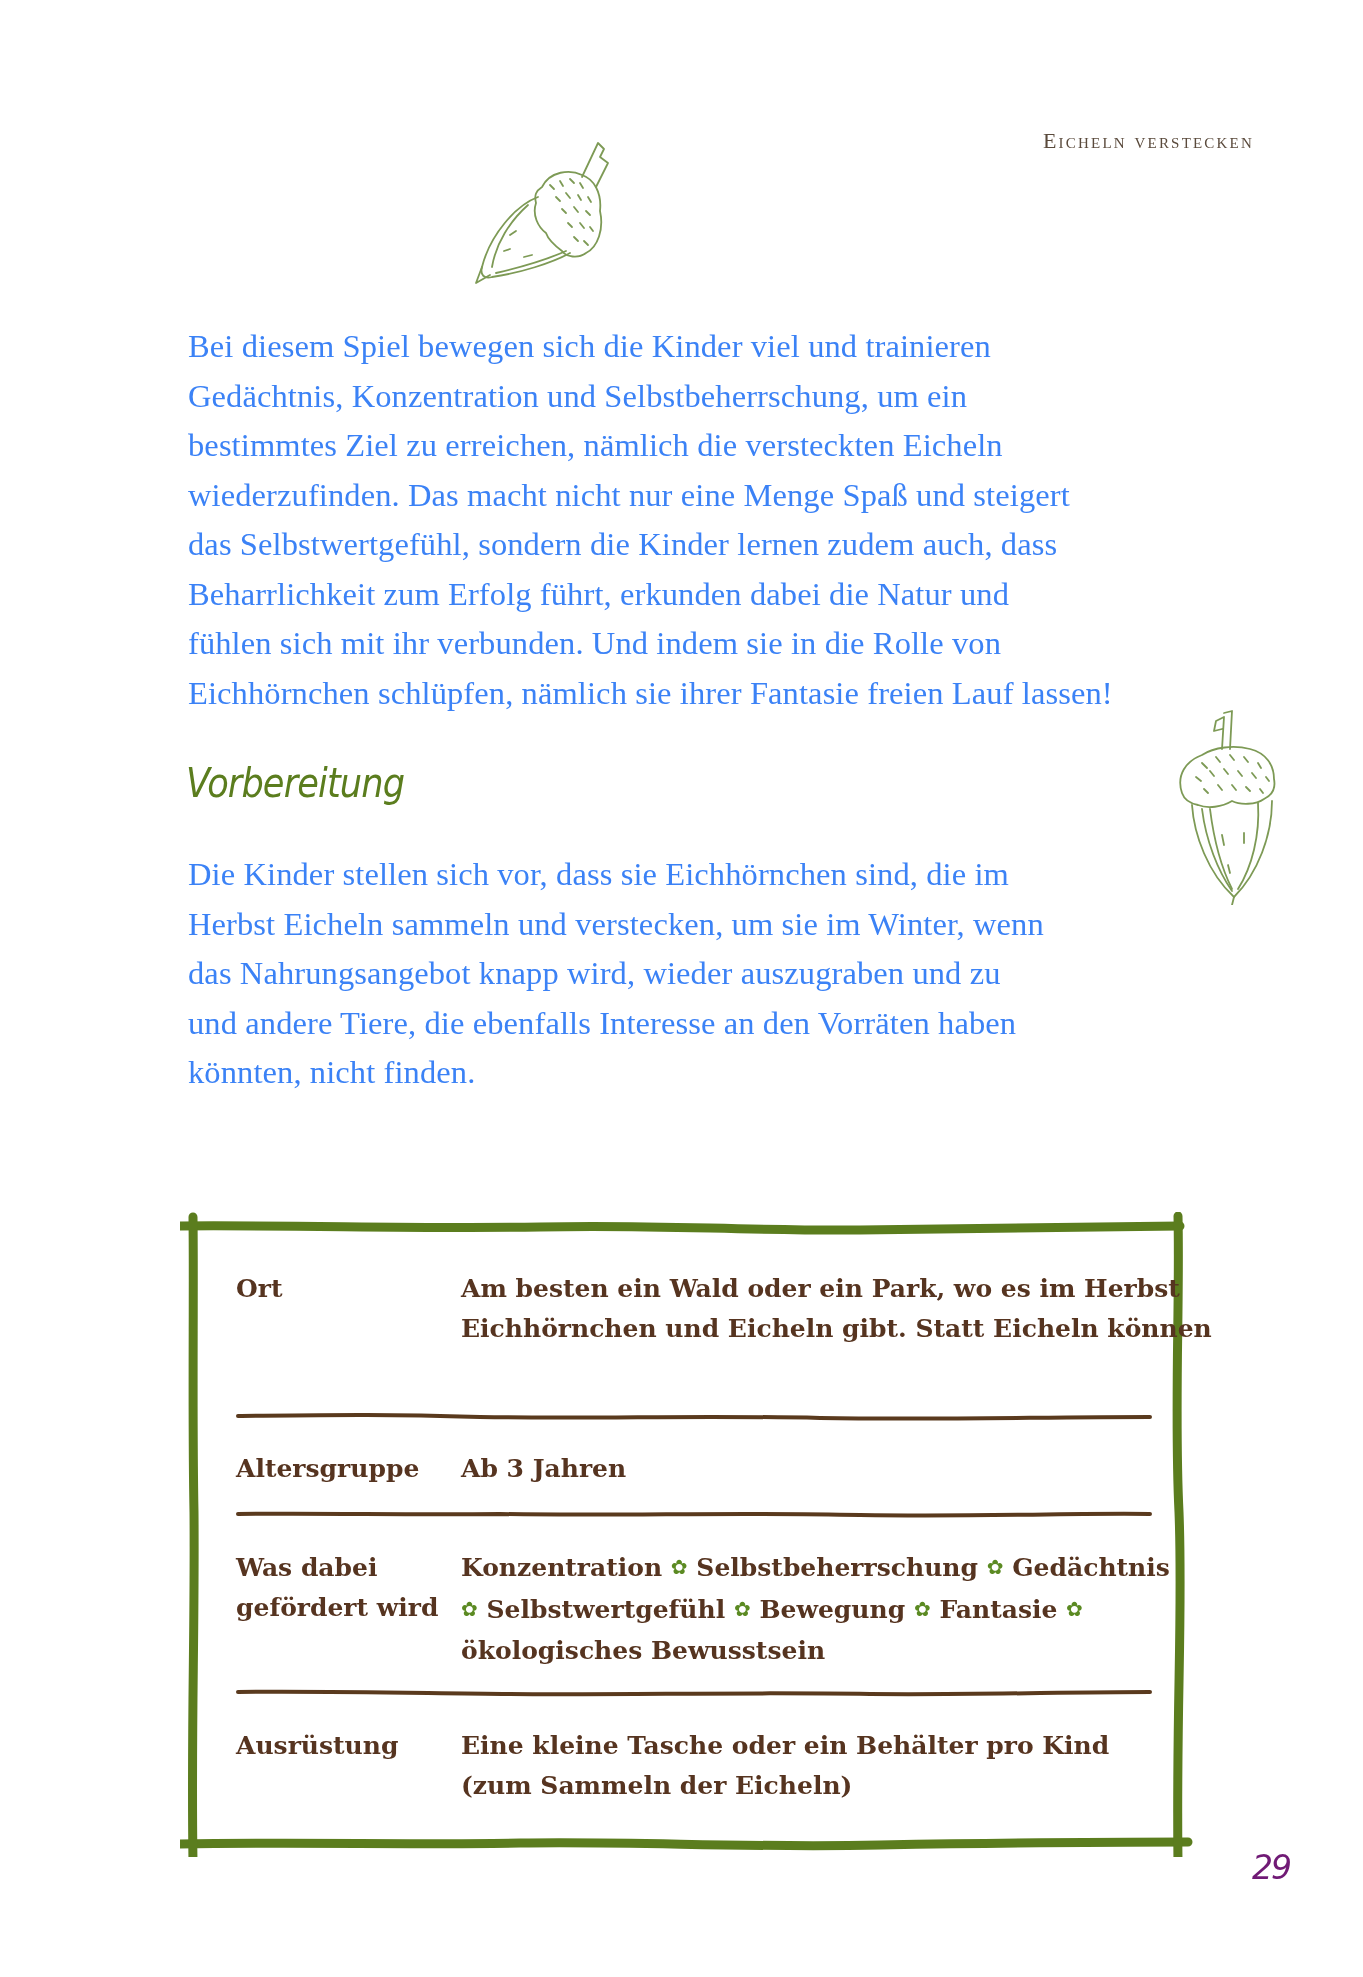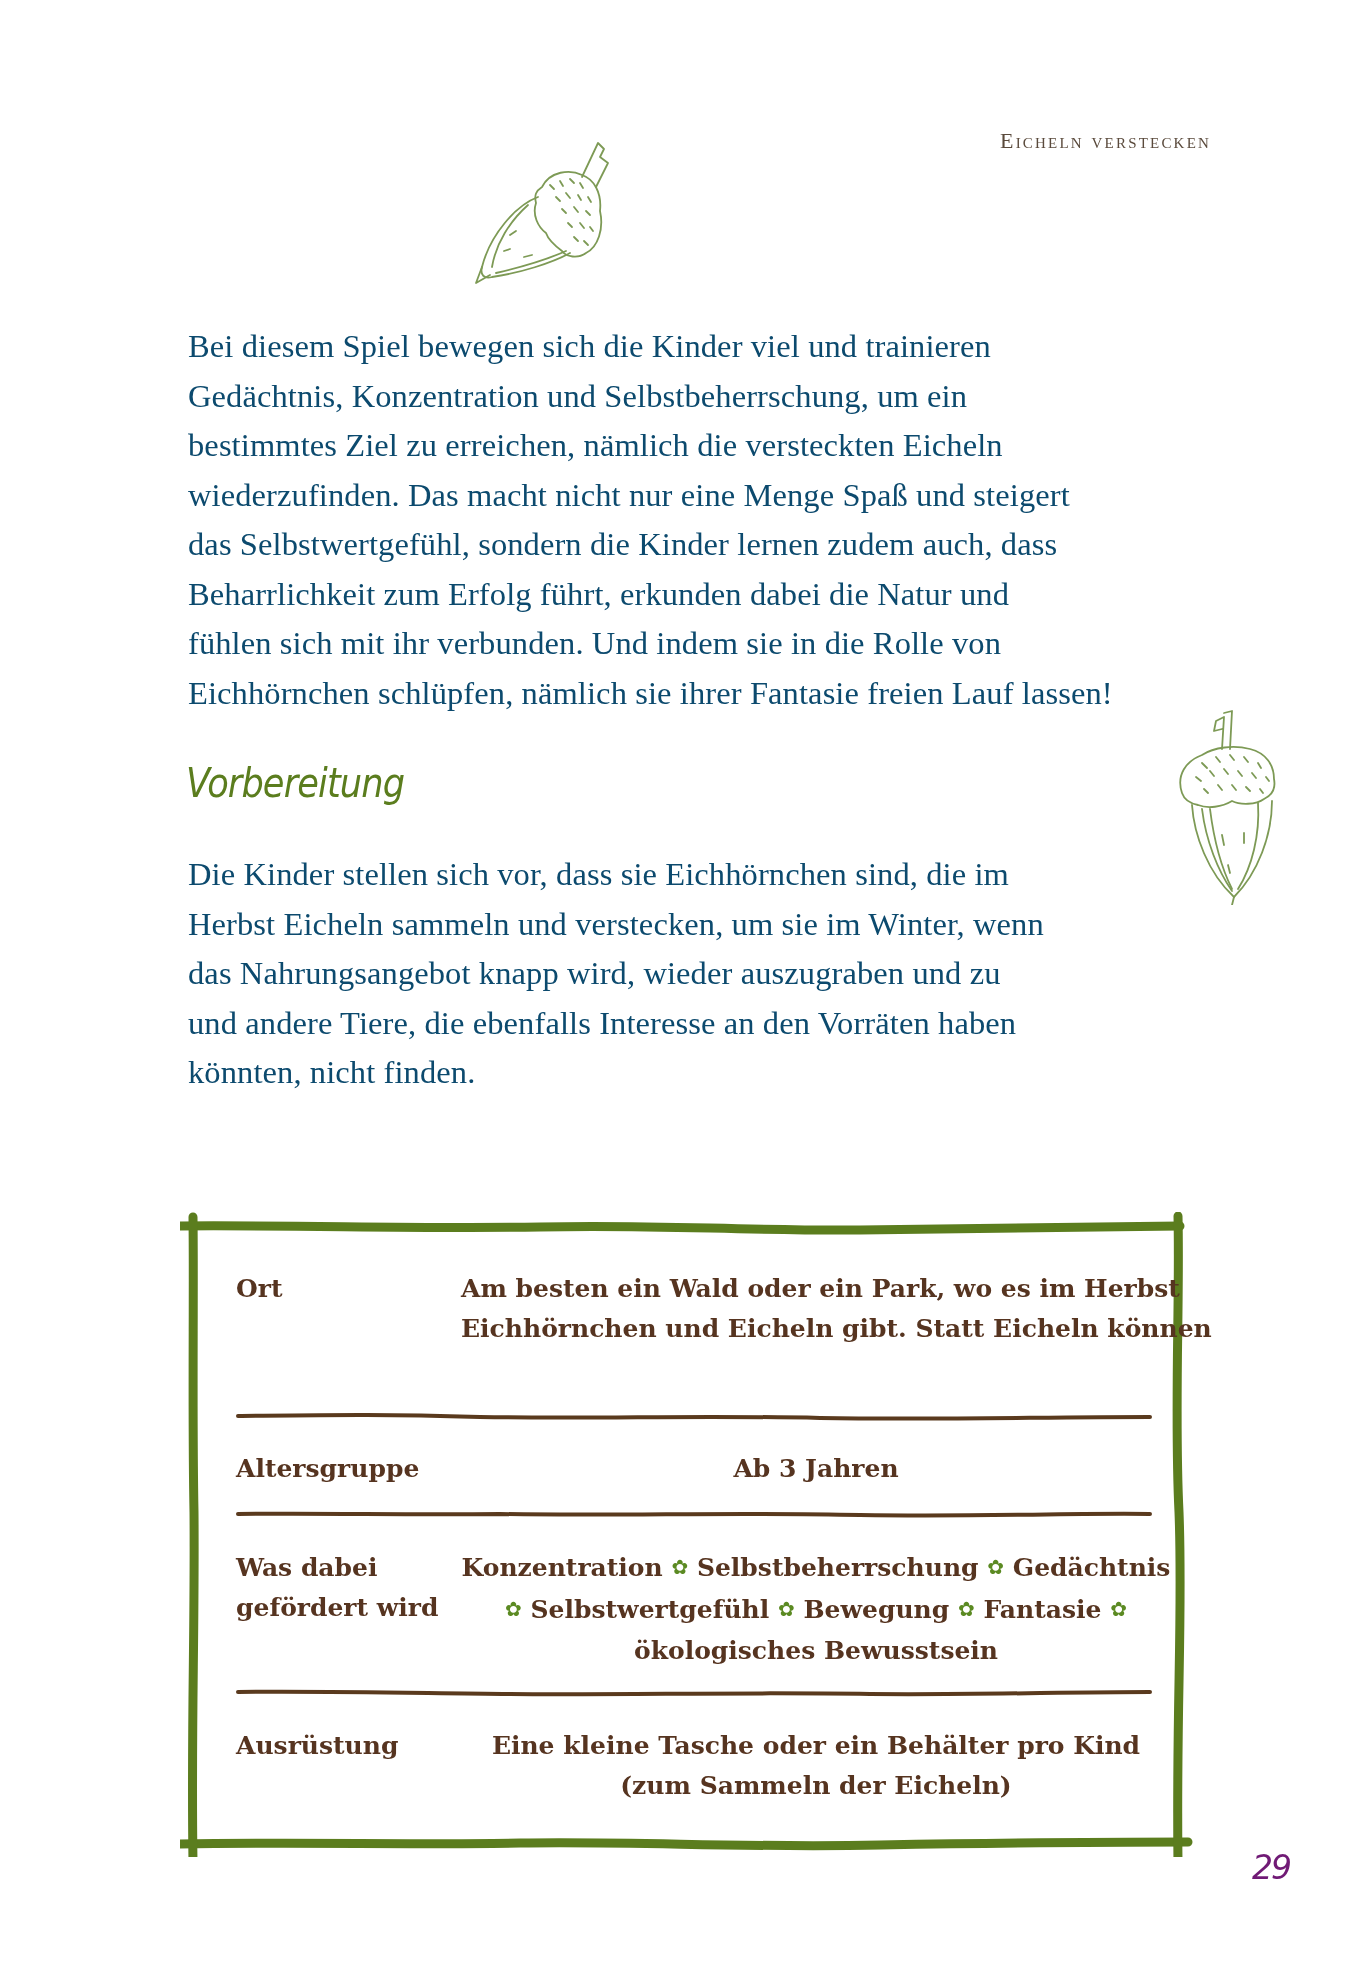--- a/index.html
+++ b/index.html
@@ -1,38 +1,38 @@
 <!DOCTYPE html>
 <html><head>
 <meta charset="utf-8">
 <style>
   html, body { margin:0; padding:0; background:#ffffff; }
   body { width:1363px; height:1977px; position:relative; overflow:hidden;
          font-family:"DejaVu Serif", serif; color:#4a2e1c; }
-  .running-head { position:absolute; top:128px; left:1000px; width:254px; text-align:left;
+  .running-head { position:absolute; top:128px; left:1000px; width:254px; text-align:right;
          font-family:"Liberation Serif", serif; font-size:22px; letter-spacing:2.2px;
          font-variant:small-caps; color:#5a4a3c; }
   .acorn { position:absolute; }
   .body-text { position:absolute; left:188px; width:1000px;
          font-family:"Liberation Serif", serif; font-size:32.5px; line-height:49.5px;
-         color:#0c4a6e; letter-spacing:0.1px; }
+         color:#3b82f6; letter-spacing:0.1px; }
   .body-text .line { display:block; white-space:nowrap; }
   .intro { top:322px; }
   .section-title { position:absolute; top:760px; left:186px;
          font-family:"DejaVu Sans", sans-serif; font-size:40px; color:#5b7d1e;
          font-style:italic; letter-spacing:-1px; transform:scaleX(0.88); transform-origin:left; }
   .prep { top:818px;margin-top:32px; }
   .info-box { position:absolute; left:180px; top:1212px; width:1015px; height:645px; }
   .info-box svg { position:absolute; left:0; top:0; }
   .info-row { position:absolute; left:56px; width:930px;
          font-family:"DejaVu Serif", serif; font-weight:bold; font-size:25px; line-height:39.5px;
          color:#563420; }
   .info-row .label { position:absolute; left:0; top:0; width:220px; }
   .info-row .value { position:absolute; left:225px; top:0; width:710px; }
-  .info-row .value .vline { display:block; white-space:nowrap;text-align:center; }
+  .info-row .value .vline { display:block; white-space:nowrap; }
   .flower { color:#5b8a22; font-weight:normal; font-size:20px; font-family:"DejaVu Sans", sans-serif;
          position:relative; top:-2px; }
   .page-number { position:absolute; left:1212px; top:1848px;
          font-family:"DejaVu Sans", sans-serif; font-size:33px; color:#701a75; font-style:italic;
          letter-spacing:-2px;margin-left:40px; }
 </style>
 </head>
 <body>
 
 <div class="running-head">Eicheln verstecken</div>

